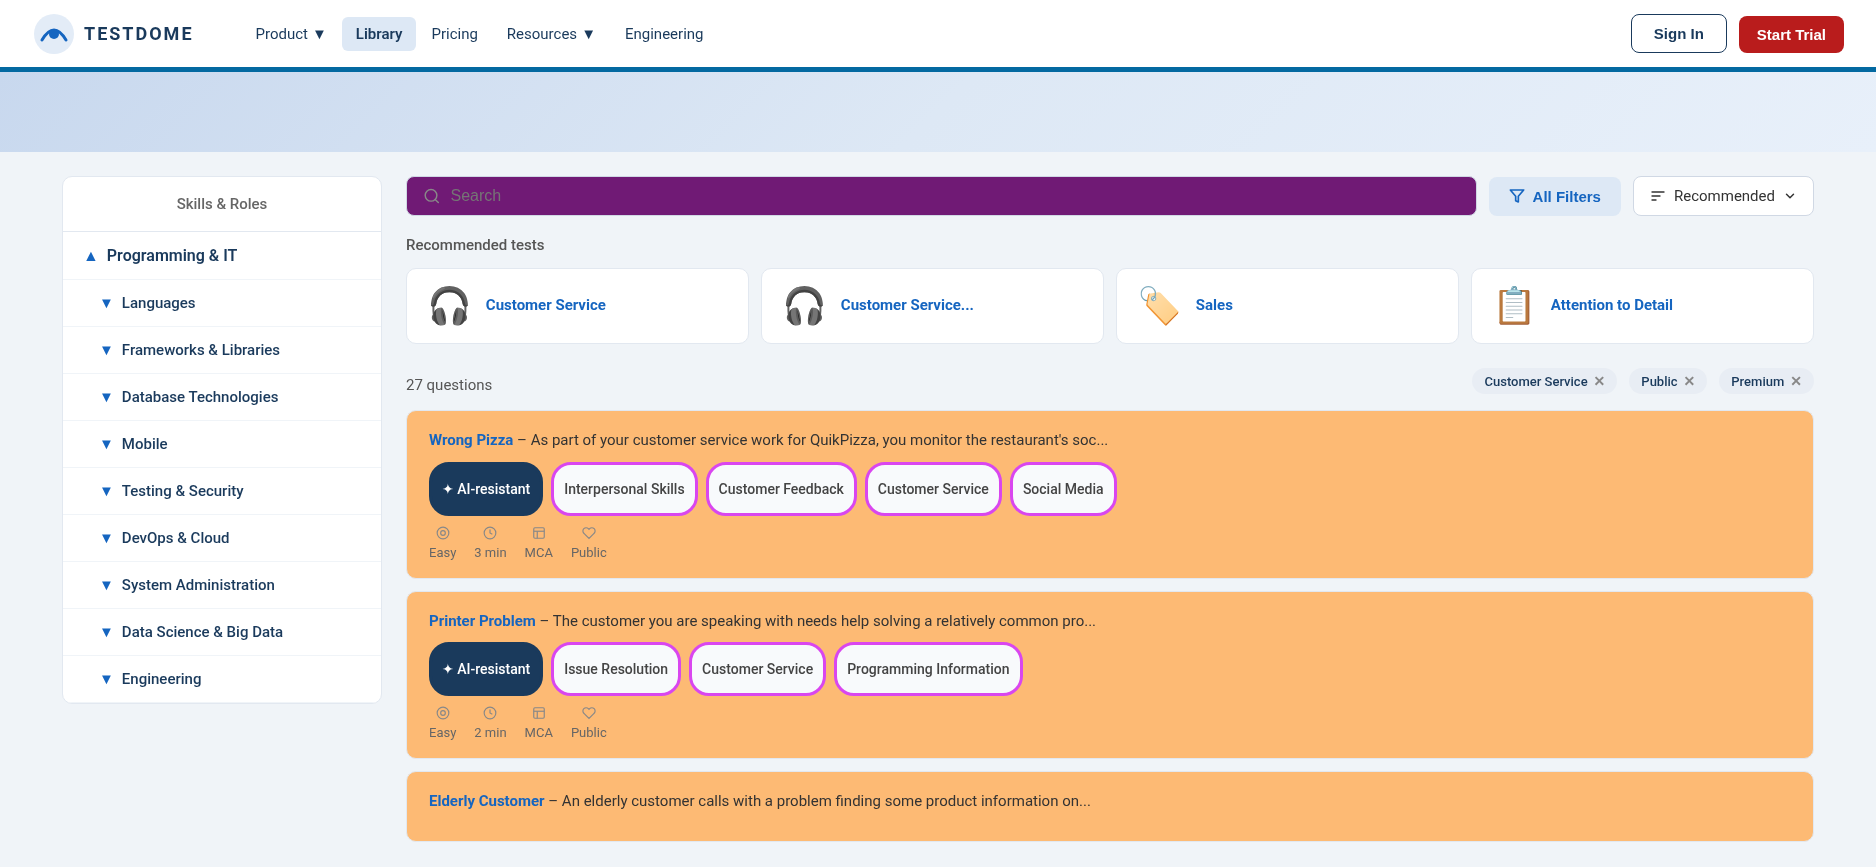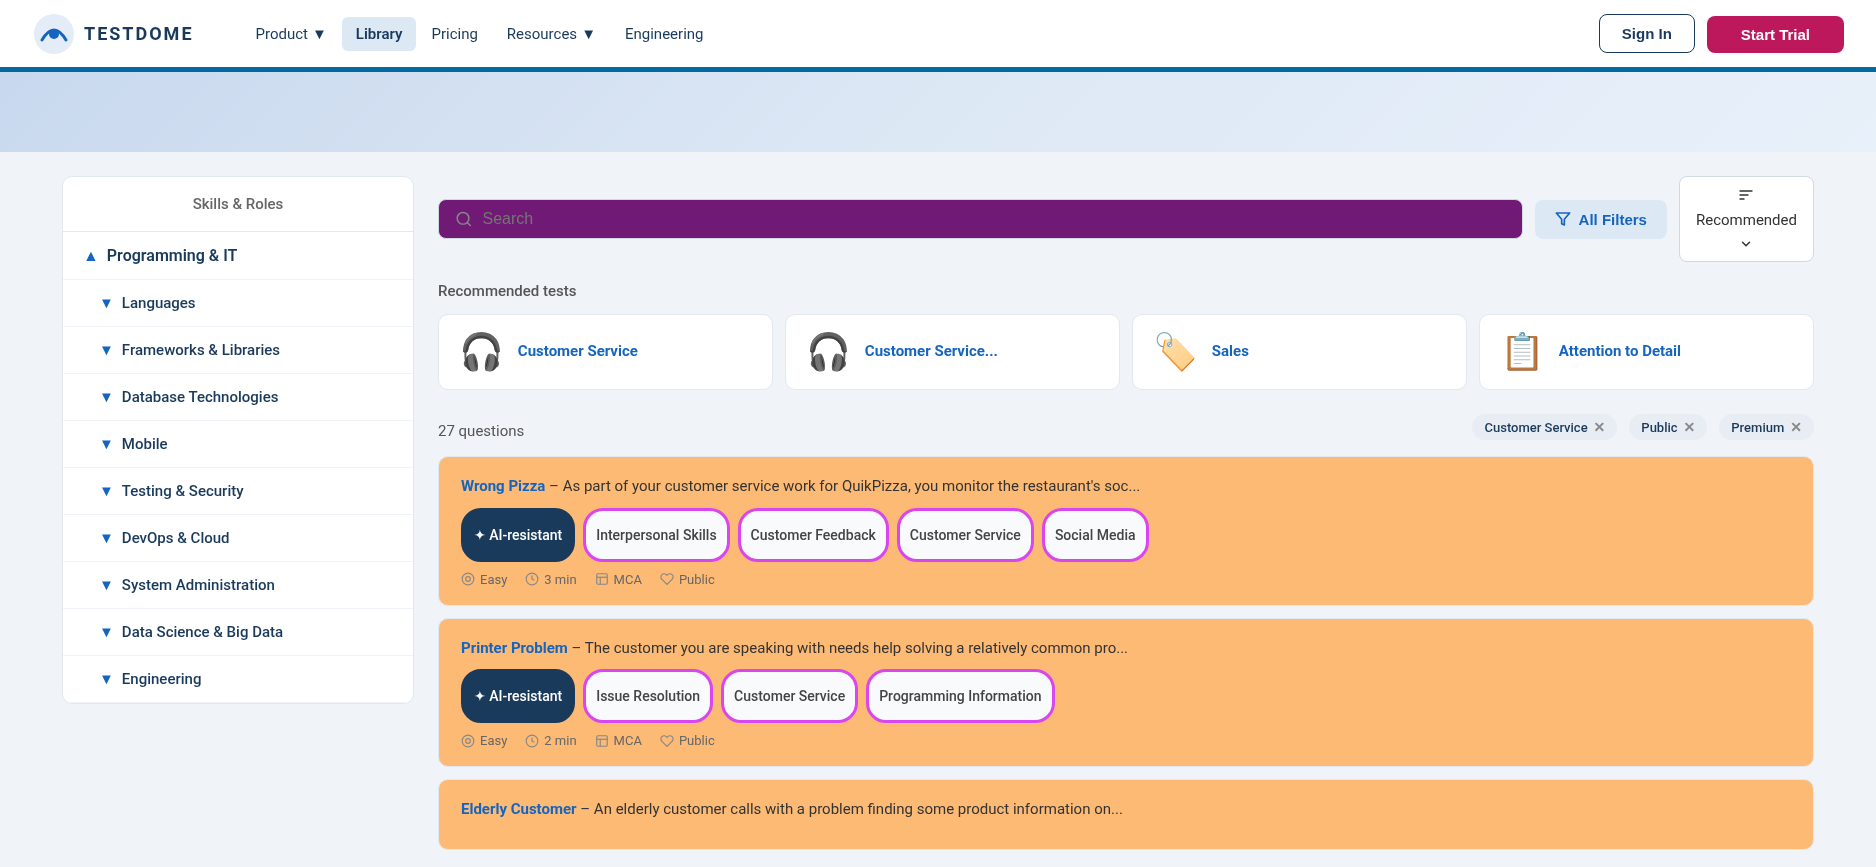--- a/index.html
+++ b/index.html
@@ -63,23 +63,23 @@
       padding: 10px 22px;
       border: 1.5px solid #1a3a5c;
       border-radius: 8px;
       background: #fff;
       color: #1a3a5c;
       font-size: 15px;
       font-weight: 600;
       cursor: pointer;
     }
     .btn-trial {
-      padding: 10px 34px;
+      padding: 10px 18px;
       border-radius: 8px;
-      background: #be185d;
+      background: #b91c1c;
       color: #fff;
       font-size: 15px;
       font-weight: 700;
       border: none;
       cursor: pointer;
     }
 
     
     .hero-banner {
       background: linear-gradient(135deg, #c8d8ee 0%, #dde8f5 50%, #e8f0fa 100%);
@@ -91,21 +91,21 @@
       display: flex;
       max-width: 1800px;
       margin: 0 auto;
       padding: 24px 24px;
       gap: 24px;
       align-items: flex-start;
     }
 
     
     .sidebar {
-      width: 352px;
+      width: 320px;
       flex-shrink: 0;
       background: #fff;
       border: 1px solid #e2e8f0;
       border-radius: 10px;
       overflow: hidden;
     }
     .sidebar-title {
       text-align: center;
       padding: 18px 20px;
       font-size: 15px;
@@ -292,20 +292,21 @@
       display: flex;
       align-items: center;
       gap: 18px;
       font-size: 13px;
       color: #666;
     }
     .meta-item {
       display: flex;
       align-items: center;
       gap: 5px;
+      flex-direction: column;
     }
   </style>
 </head>
 <body>
 
 <nav class="navbar">
   <a class="navbar-logo" href="#">
     <svg class="logo-icon" viewBox="0 0 44 44" fill="none" xmlns="http://www.w3.org/2000/svg">
       <circle cx="22" cy="22" r="20" fill="#1565c0" opacity="0.12"></circle>
       <path d="M10 28 Q22 8 34 28" stroke="#1565c0" stroke-width="3" fill="none" stroke-linecap="round"></path>
@@ -396,21 +397,21 @@
             <line x1="21" y1="21" x2="16.65" y2="16.65"></line>
         </svg>
         <input type="text" placeholder="Search" style="">
       </div>
       <button class="filter-btn">
         <svg width="16" height="16" viewBox="0 0 24 24" fill="none" stroke="#1565c0" stroke-width="2.5" stroke-linecap="round" stroke-linejoin="round">
           <polygon points="22 3 2 3 10 12.46 10 19 14 21 14 12.46 22 3"></polygon>
         </svg>
         <span>All Filters</span>
       </button>
-      <div class="sort-wrapper" style="margin-left: auto; flex-direction: column;">
+      <div class="sort-wrapper" style="margin-left: auto;">
         <svg width="16" height="16" viewBox="0 0 24 24" fill="none" stroke="#333" stroke-width="2" stroke-linecap="round" stroke-linejoin="round">
           <line x1="3" y1="6" x2="21" y2="6"></line>
             <line x1="3" y1="12" x2="15" y2="12"></line>
             <line x1="3" y1="18" x2="9" y2="18"></line>
         </svg>
         <span>Recommended</span>
         <svg width="14" height="14" viewBox="0 0 24 24" fill="none" stroke="#333" stroke-width="2.5" stroke-linecap="round" stroke-linejoin="round">
           <polyline points="6 9 12 15 18 9"></polyline>
         </svg>
       </div>

